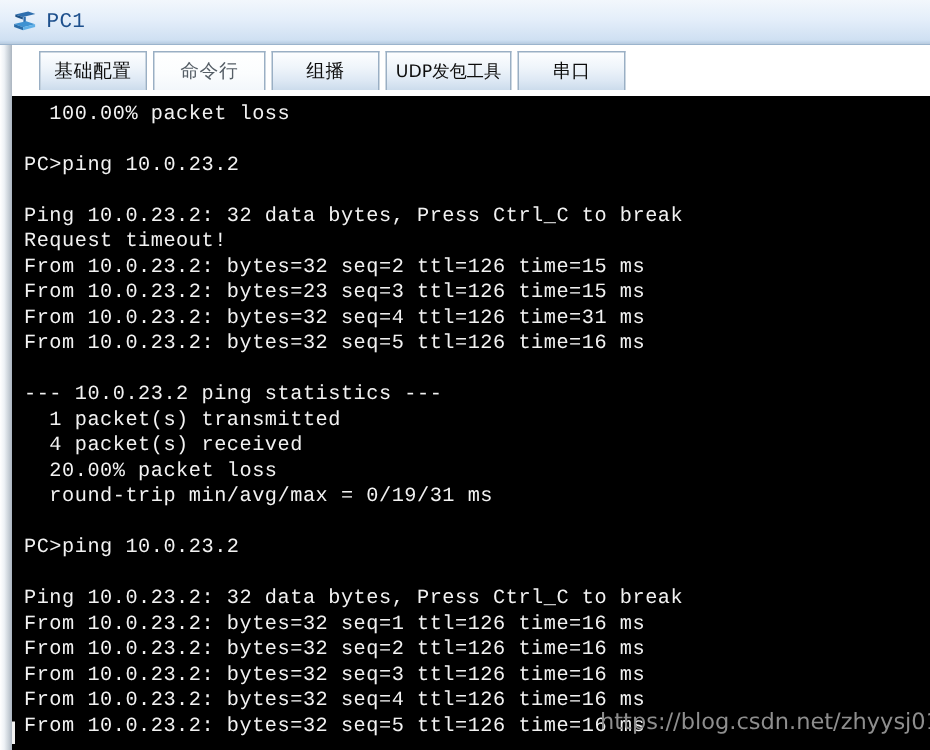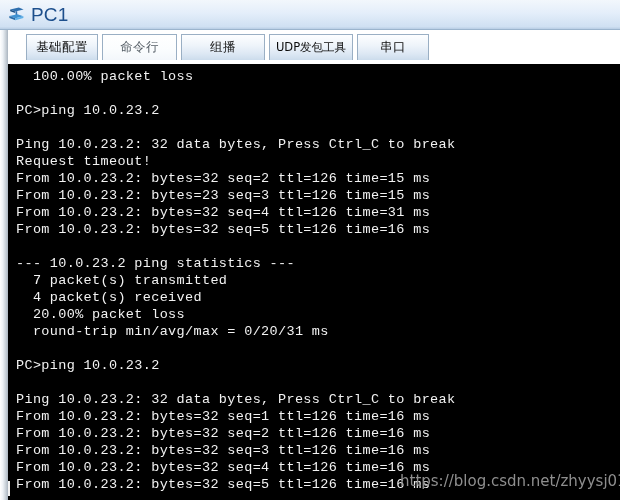--- a/index.html
+++ b/index.html
@@ -35,23 +35,23 @@
     padding-left: 7px;
   }
   .title-icon {
     width: 20px;
     height: 20px;
     margin-right: 4px;
     flex: 0 0 auto;
     display: block;
   }
   .title-text {
-    font-size: 19px;
+    font-size: 14px;
     color: #1d4f8c;
-    font-family: Liberation Sans, sans-serif;
+    font-family: Liberation Mono, monospace;
     letter-spacing: .2px;
     line-height: 1;
   }
 
   
   .tabstrip {
     position: absolute;
     left: 12px; top: 30px;
     width: 620px;
     height: 33px;
@@ -162,21 +162,21 @@
   <div class="gutter-left"></div>
 
   <div class="tabstrip">
     <div class="tabs" id="tabs-host">
         <div class="tab" style="width: 72px;">
           <span>基础配置</span>
         </div>
         <div class="tab selected" style="width: 75px;">
           <span>命令行</span>
         </div>
-        <div class="tab" style="width: 84px;">
+        <div class="tab" style="width: 72px;">
           <span>组播</span>
         </div>
         <div class="tab t-udp" style="width: 84px;">
           <span>UDP发包工具</span>
         </div>
         <div class="tab" style="width: 72px;">
           <span>串口</span>
         </div>
       </div>
   </div>
@@ -188,24 +188,24 @@
         <div class="line">PC&gt;ping 10.0.23.2</div>
         <div class="line"></div>
         <div class="line">Ping 10.0.23.2: 32 data bytes, Press Ctrl_C to break</div>
         <div class="line">Request timeout!</div>
         <div class="line">From 10.0.23.2: bytes=32 seq=2 ttl=126 time=15 ms</div>
         <div class="line">From 10.0.23.2: bytes=23 seq=3 ttl=126 time=15 ms</div>
         <div class="line">From 10.0.23.2: bytes=32 seq=4 ttl=126 time=31 ms</div>
         <div class="line">From 10.0.23.2: bytes=32 seq=5 ttl=126 time=16 ms</div>
         <div class="line"></div>
         <div class="line">--- 10.0.23.2 ping statistics ---</div>
-        <div class="line">  7 packet(s) transmitted</div>
+        <div class="line">  1 packet(s) transmitted</div>
         <div class="line">  4 packet(s) received</div>
         <div class="line">  20.00% packet loss</div>
-        <div class="line">  round-trip min/avg/max = 0/20/31 ms</div>
+        <div class="line">  round-trip min/avg/max = 0/19/31 ms</div>
         <div class="line"></div>
         <div class="line">PC&gt;ping 10.0.23.2</div>
         <div class="line"></div>
         <div class="line">Ping 10.0.23.2: 32 data bytes, Press Ctrl_C to break</div>
         <div class="line">From 10.0.23.2: bytes=32 seq=1 ttl=126 time=16 ms</div>
         <div class="line">From 10.0.23.2: bytes=32 seq=2 ttl=126 time=16 ms</div>
         <div class="line">From 10.0.23.2: bytes=32 seq=3 ttl=126 time=16 ms</div>
         <div class="line">From 10.0.23.2: bytes=32 seq=4 ttl=126 time=16 ms</div>
         <div class="line">From 10.0.23.2: bytes=32 seq=5 ttl=126 time=16 ms</div>
       </div>

